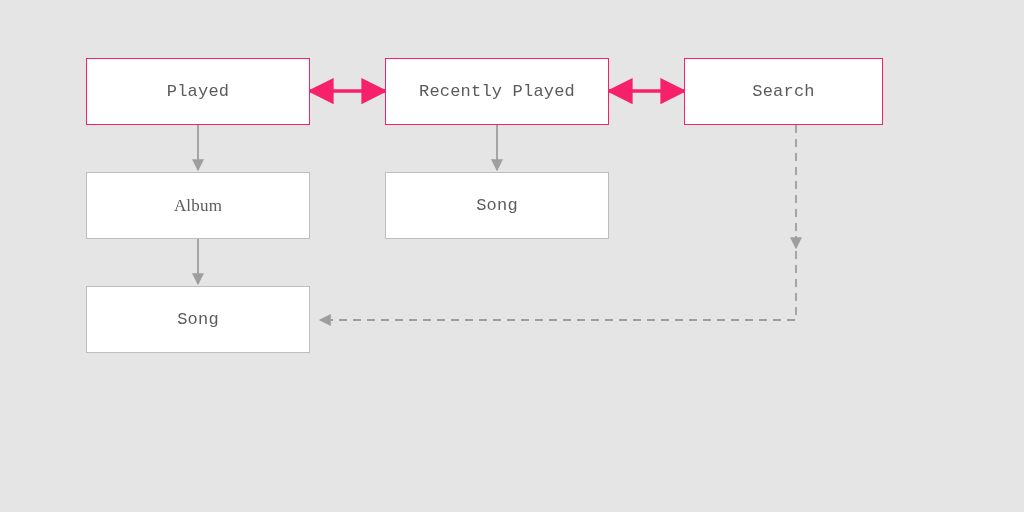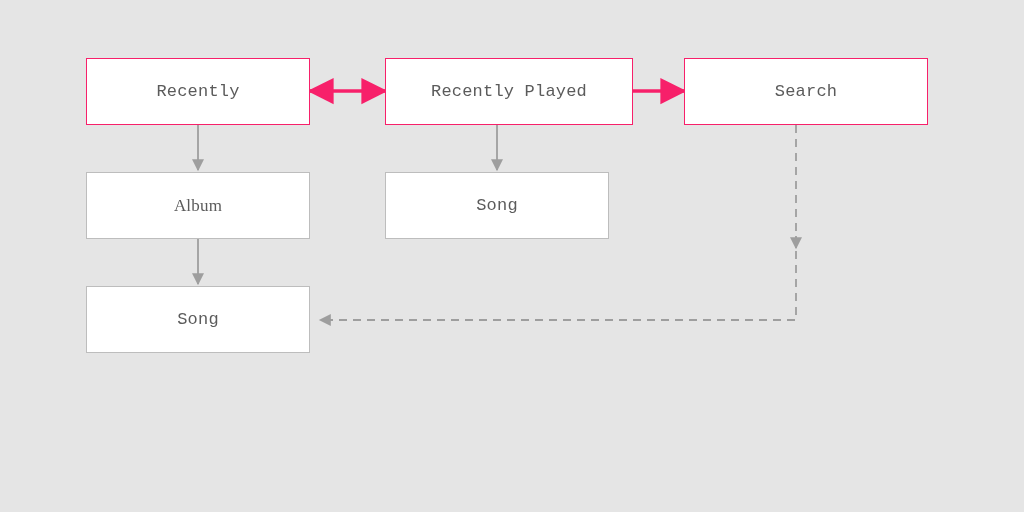--- a/index.html
+++ b/index.html
@@ -70,26 +70,26 @@
     <line x1="198" y1="239" x2="198" y2="284" stroke="#9e9e9e" stroke-width="1.8" marker-end="url(#ga-end)"></line>
 
     <line x1="497" y1="125" x2="497" y2="170" stroke="#9e9e9e" stroke-width="1.8" marker-end="url(#ga-end)"></line>
 
     <path d="M 796 125 L 796 320 L 320 320" fill="none" stroke="#9e9e9e" stroke-width="1.8" stroke-dasharray="8 6" marker-end="url(#ga-end)"></path>
 
     <path d="M 796 236 L 796 248" fill="none" stroke="#9e9e9e" stroke-width="1.8" marker-end="url(#ga-end)"></path>
   </svg>
 
   <div class="box primary" style="left:86px;  top:58px; width:224px; height:67px;">
-    <span>Recently</span>
+    <span>Played</span>
   </div>
-  <div class="box primary" style="left:385px; top:58px; width:248px; height:67px;">
+  <div class="box primary" style="left:385px; top:58px; width:224px; height:67px;">
     <span>Recently Played</span>
   </div>
-  <div class="box primary" style="left:684px; top:58px; width:244px; height:67px;">
+  <div class="box primary" style="left:684px; top:58px; width:199px; height:67px;">
     <span>Search</span>
   </div>
 
   <div class="box secondary" style="left:86px;  top:172px; width:224px; height:67px;font-family:Liberation Serif, serif;">
     <span>Album</span>
   </div>
   <div class="box secondary" style="left:385px; top:172px; width:224px; height:67px;">
     <span>Song</span>
   </div>
 

